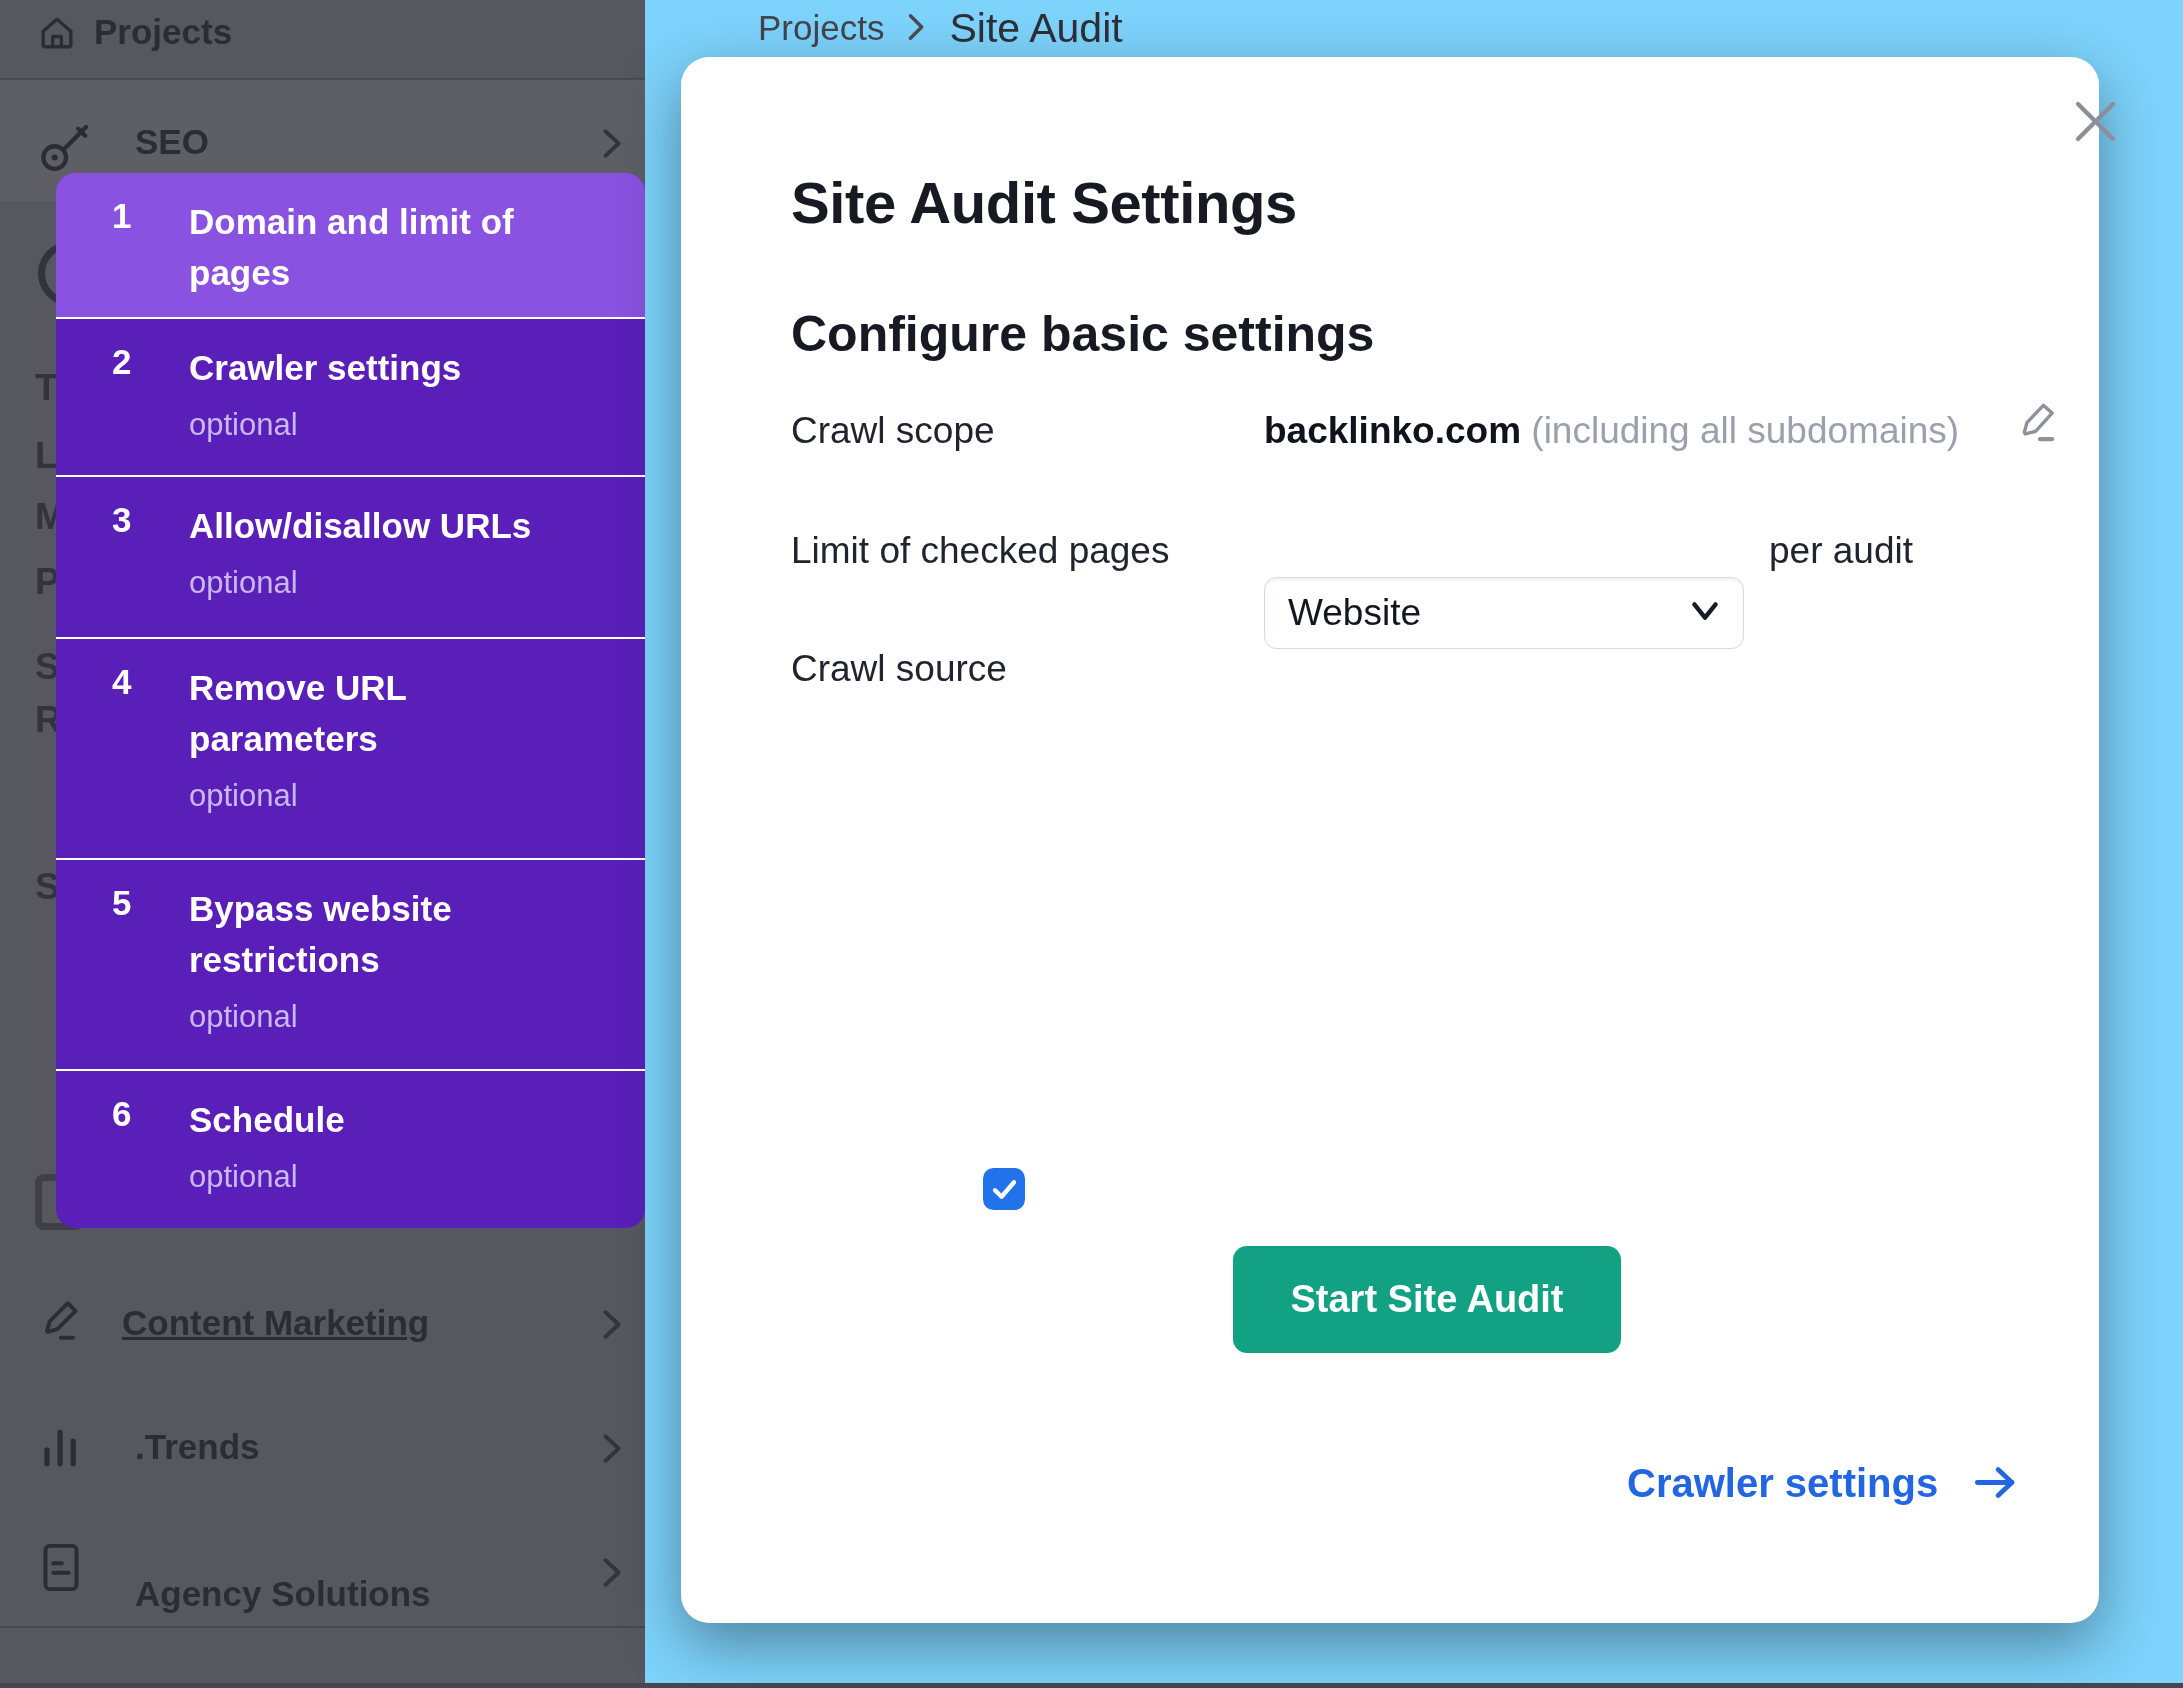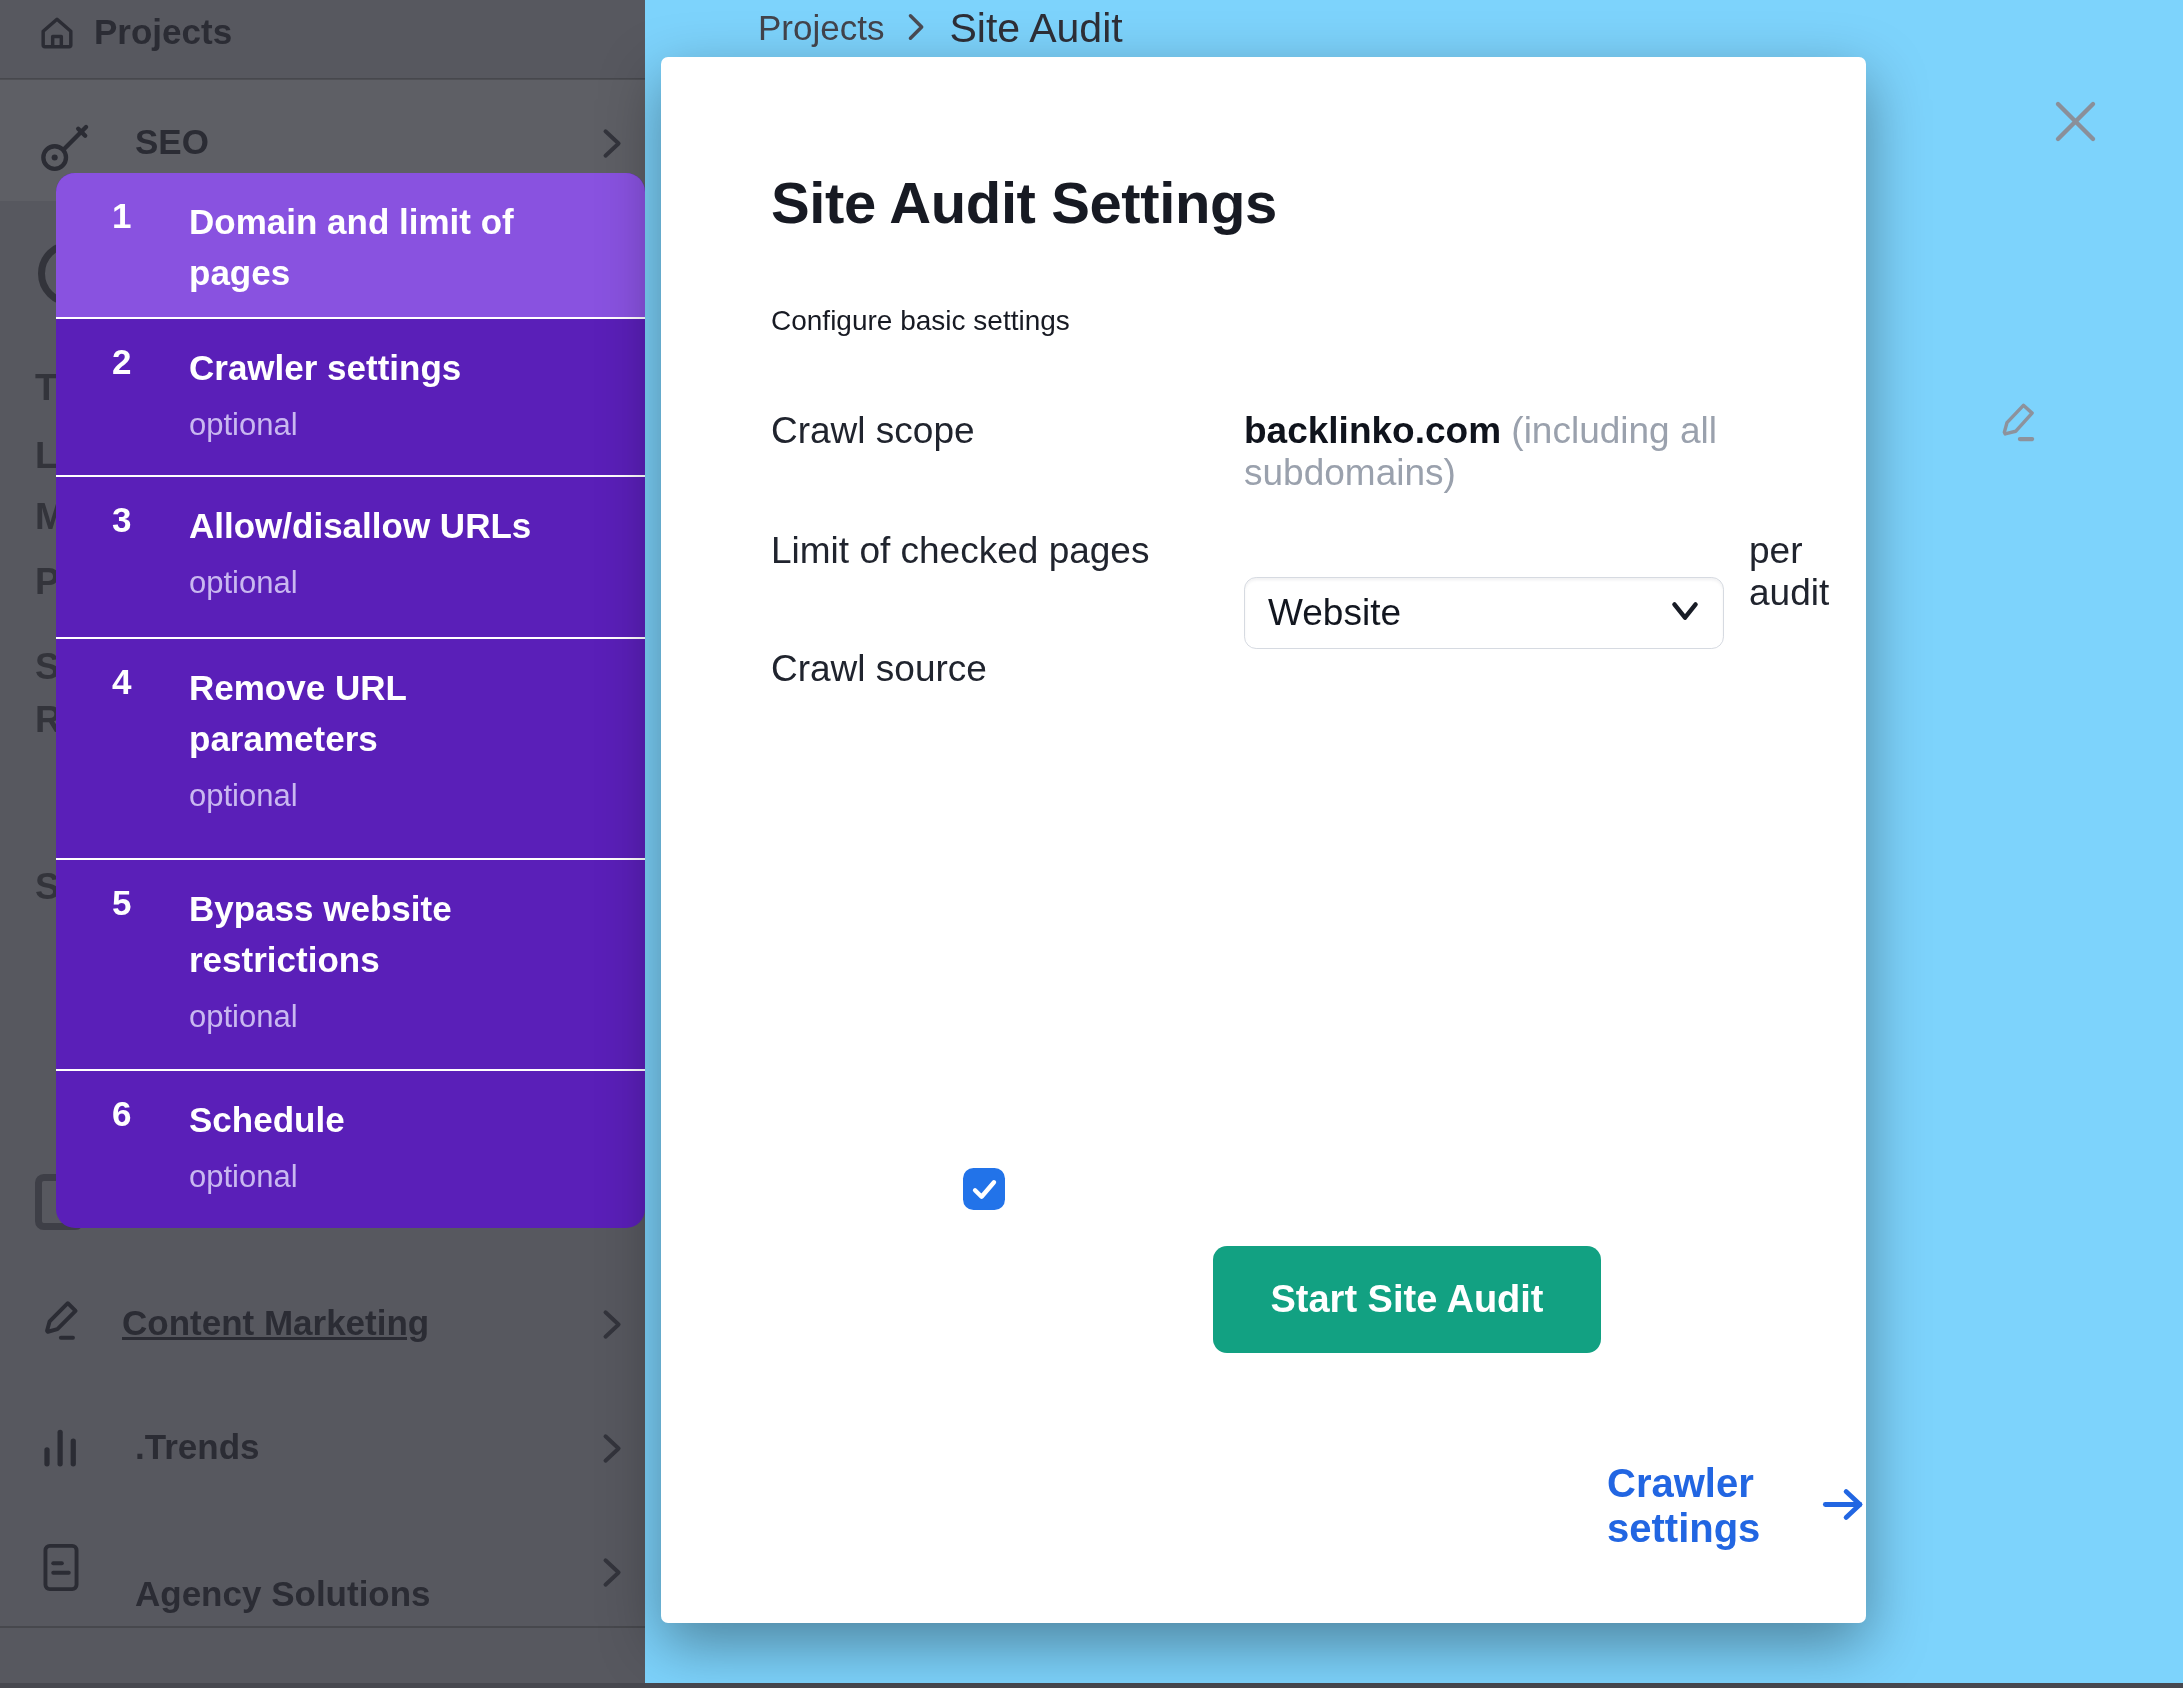--- a/index.html
+++ b/index.html
@@ -33,25 +33,25 @@
   .step-num{position:absolute;left:56px;top:23px;font-size:35px;font-weight:700;color:#fff;}
   .step-title{font-size:35px;font-weight:700;color:#fff;line-height:51px;white-space:pre-line;}
   .step-sub{margin-top:12.2px;font-size:31px;color:#c9b8f0;line-height:40px;}
 
   
   #breadcrumb{left:758px;top:7px;height:42px;display:flex;align-items:center;gap:23px;z-index:1;}
   .bc-parent{font-size:35px;color:#43444c;}
   .bc-current{font-size:41px;font-weight:400;color:#2e2f37;}
 
   
-  #modal{left:661px;top:57px;width:1205px;height:1566px;background:#ffffff;
-    border-radius:7px;z-index:3;box-shadow:0 21px 61px rgba(0,0,0,.38);}
+  #modal{left:681px;top:57px;width:1418px;height:1566px;background:#ffffff;
+    border-radius:28px;z-index:3;box-shadow:0 21px 61px rgba(0,0,0,.38);}
   .m{position:absolute;}
   #modal-title{left:110px;top:112px;font-size:58px;font-weight:700;color:#171a23;letter-spacing:-0.4px;}
-  #section-heading{left:110px;top:248px;font-size:28px;font-weight:400;color:#171a23;}
+  #section-heading{left:110px;top:248px;font-size:50px;font-weight:700;color:#171a23;}
   .form-label{font-size:37px;color:#20242e;}
   #crawl-scope-value{left:583px;top:353px;font-size:37px;}
   #crawl-scope-value b{font-weight:700;color:#0f131c;}
   #crawl-scope-value span{color:#9aa1ad;}
   .select{left:583px;width:480px;height:72px;box-sizing:border-box;
     border:1.7px solid #d6dae1;border-radius:12.2px;background:#fff;
     box-shadow:inset 0 2.6px 2.6px rgba(16,24,40,.05);
     display:flex;align-items:center;padding:0 23px;}
   .select-value{font-size:37px;color:#12161f;flex:1;}
   #checkbox{left:302px;top:1111px;width:42px;height:42px;border-radius:10.5px;

